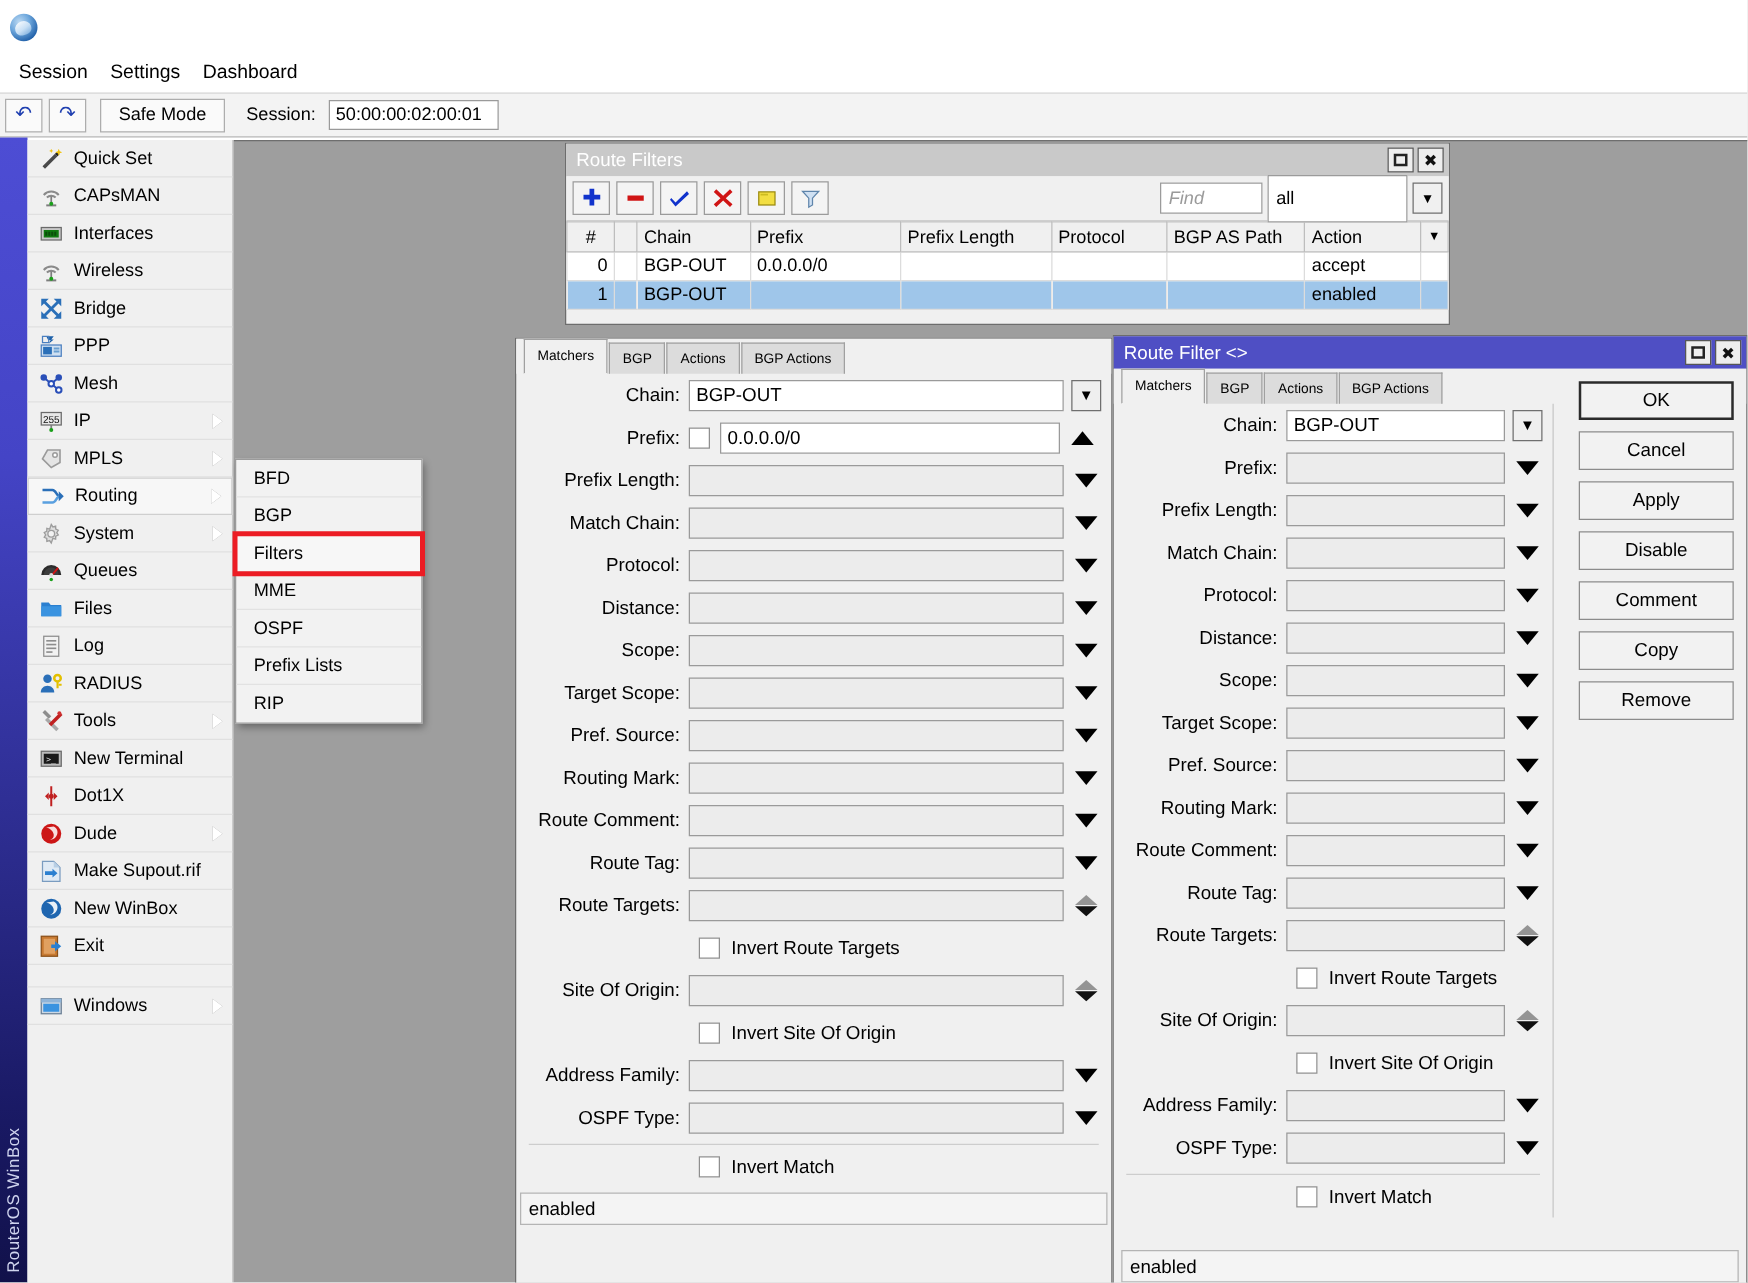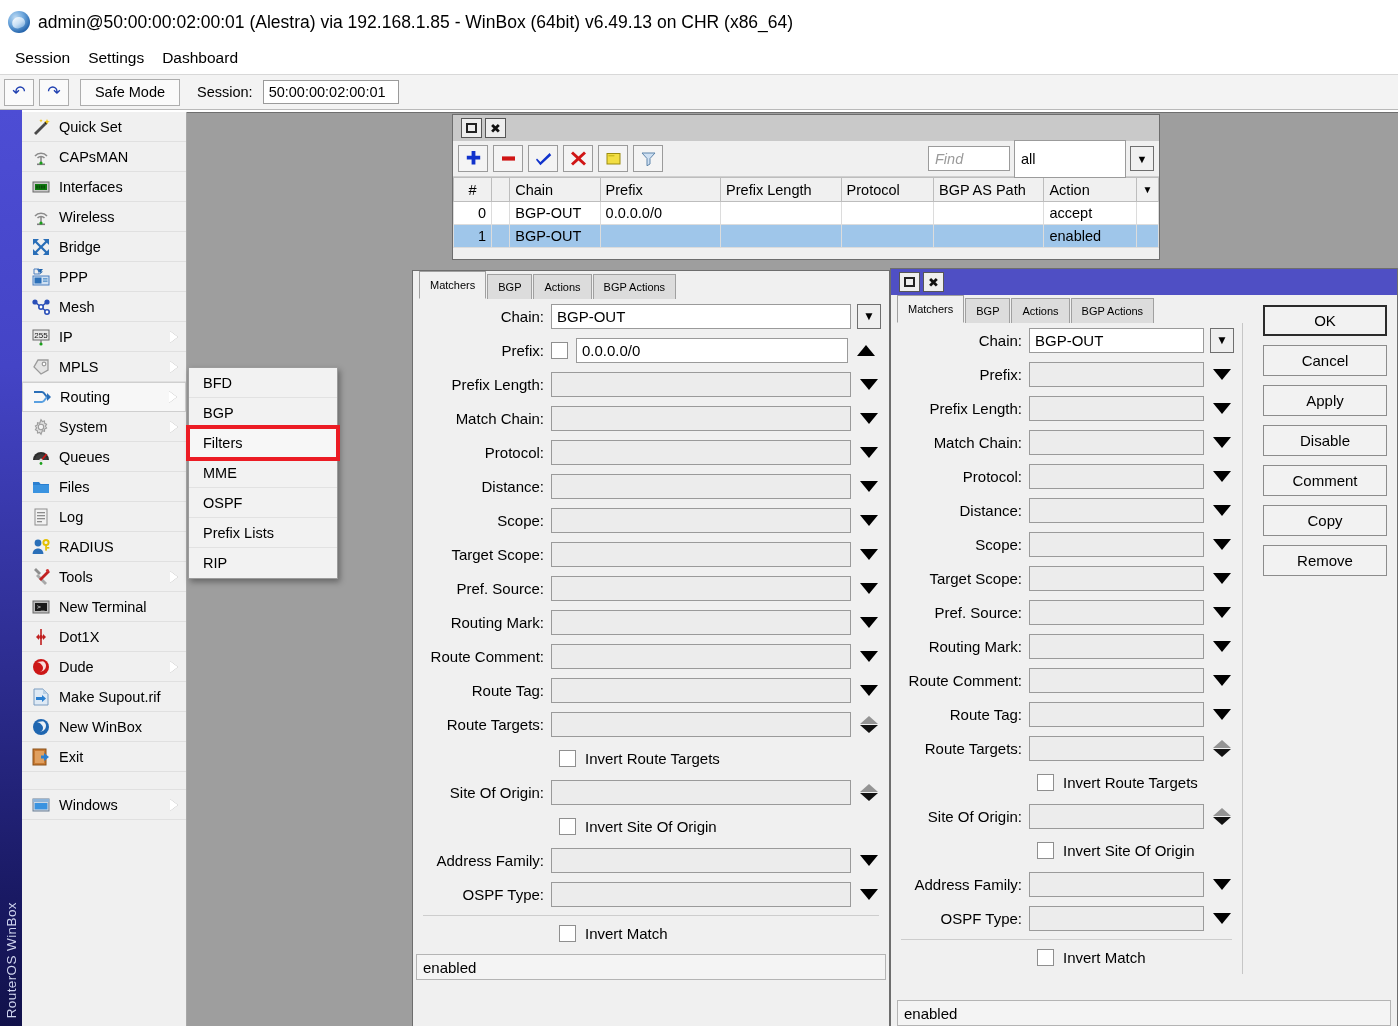--- a/index.html
+++ b/index.html
@@ -226,21 +226,20 @@
 
   .fieldsbox { border-right: 1px solid #c6c6c6; }
 </style>
 </head>
 <body>
 
 <div id="root">
 
   <div class="apptitle">
     <span class="winbox-logo"></span>
-    <span class="txt">admin@50:00:00:02:00:01 (Alestra) via 192.168.1.85 - WinBox (64bit) v6.49.13 on CHR (x86_64)</span>
   </div>
 
   <div class="menubar">
     <div class="mi">Session</div>
     <div class="mi">Settings</div>
     <div class="mi">Dashboard</div>
   </div>
 
   <div class="toolbar">
     <div class="tbtn">↶</div>
@@ -541,20 +540,21 @@
     <div class="subrow">BGP</div>
     <div class="subrow hl">Filters</div>
     <div class="subrow">MME</div>
     <div class="subrow">OSPF</div>
     <div class="subrow">Prefix Lists</div>
     <div class="subrow">RIP</div>
   </div>
 
   <div class="win" id="routeFilters">
     <div class="wtitle inactive">
+      <span class="tlabel">Route Filters</span>
       <span class="wbtns">
         <span class="wbtn">
             <span class="sq"></span>
           </span>
         <span class="wbtn">✖</span>
       </span>
     </div>
 
     <div class="rf-toolbar">
       <div class="rfbtn">
@@ -778,20 +778,21 @@
         <span class="chk"></span>
         <span class="cl">Invert Match</span>
       </div>
 
       <div class="statusbar">enabled</div>
     </div>
   </div>
 
   <div class="win" id="dlgRight">
     <div class="wtitle active">
+      <span class="tlabel">Route Filter &lt;&gt;</span>
       <span class="wbtns">
         <span class="wbtn">
             <span class="sq"></span>
           </span>
         <span class="wbtn">✖</span>
       </span>
     </div>
 
     <div class="tabs">
       <div class="tab on">Matchers</div>

